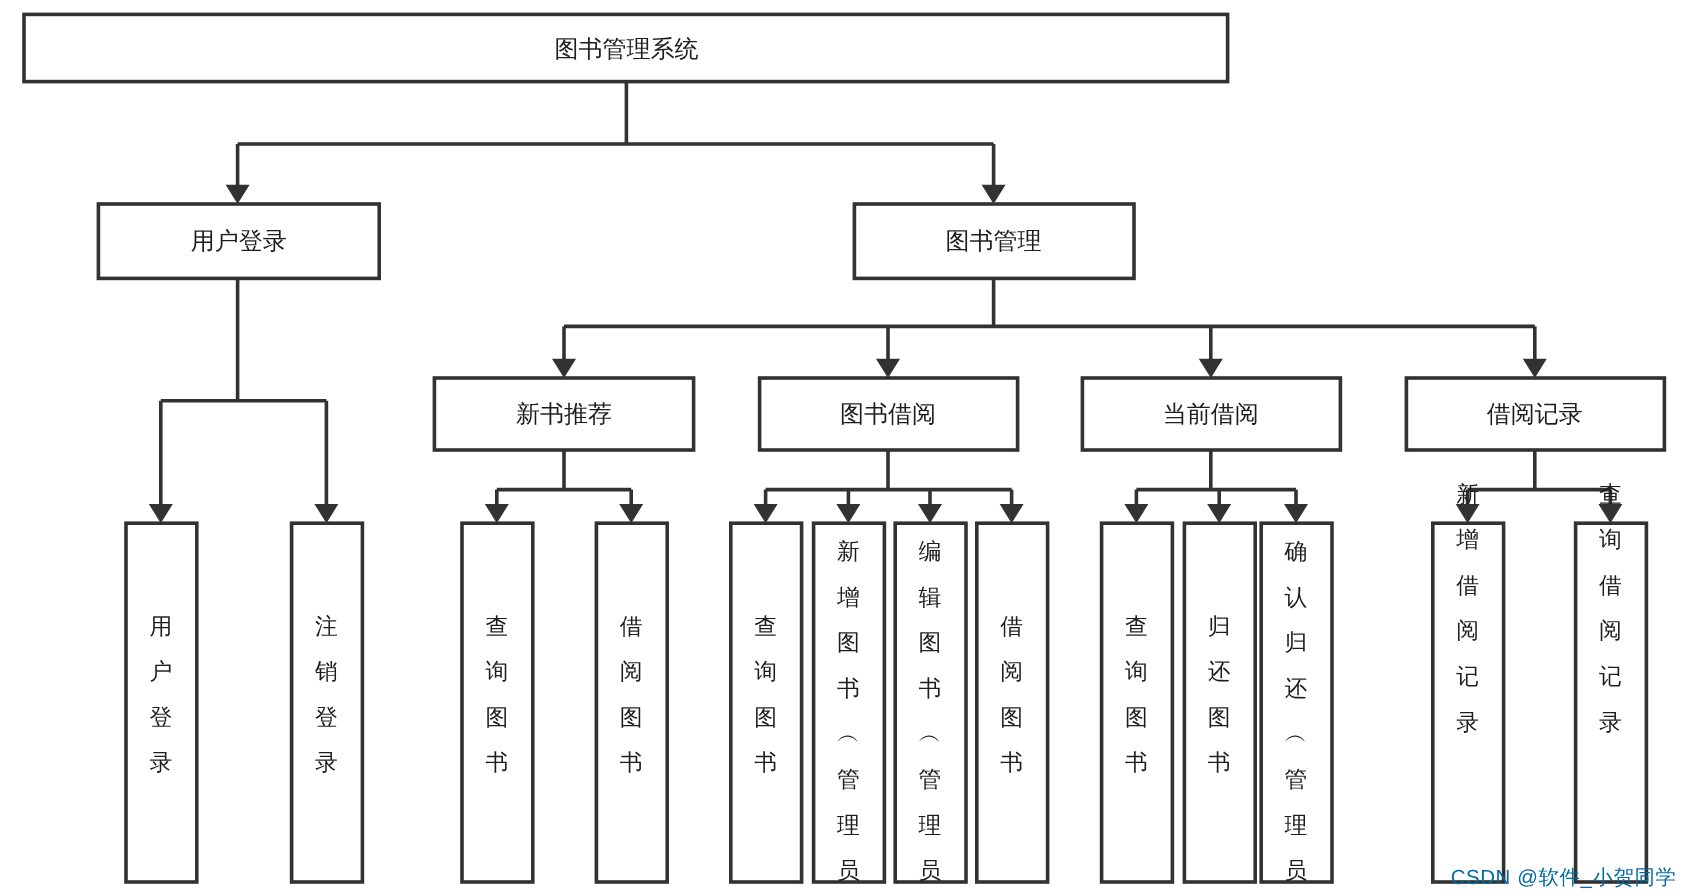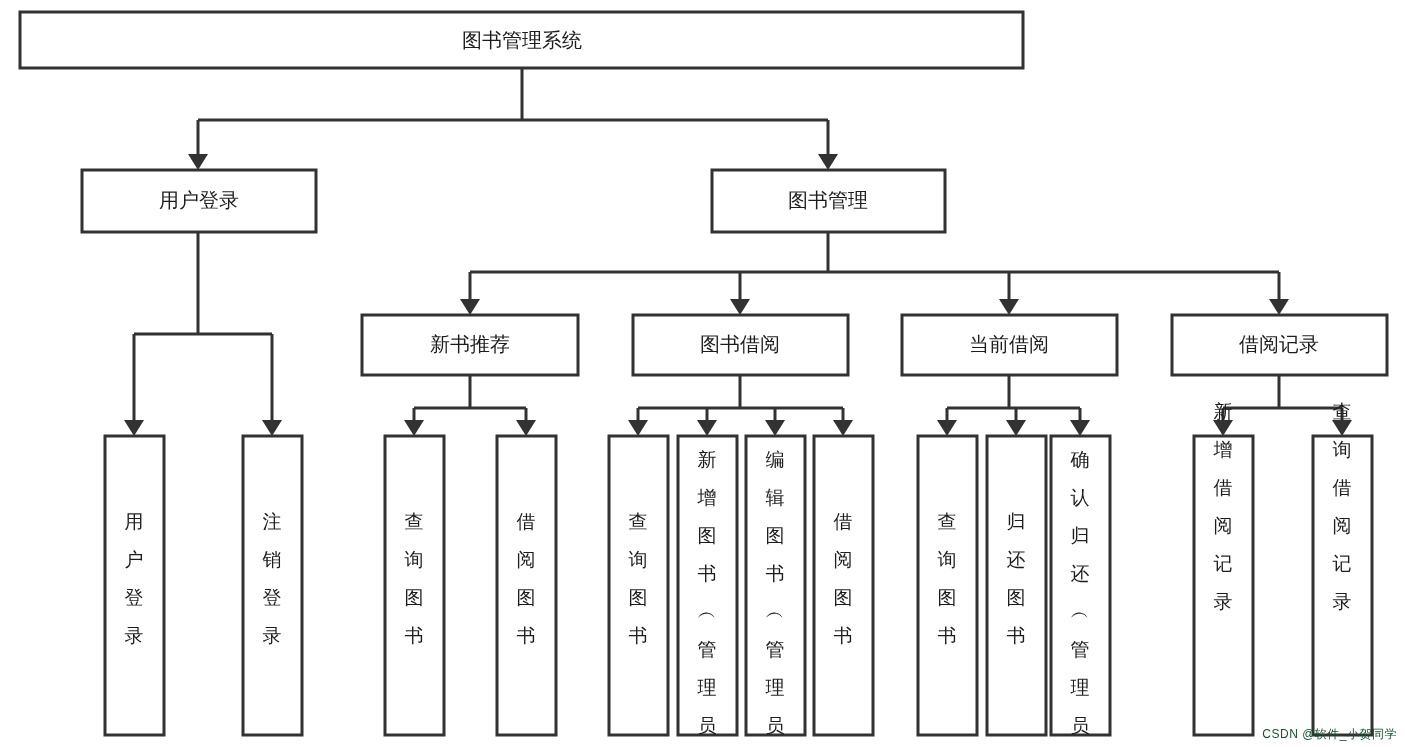--- a/index.html
+++ b/index.html
@@ -33,22 +33,22 @@
   .edge{
     stroke:#323232;
     stroke-width:3;
     fill:none;
     stroke-linecap:butt;
   }
   .arrowhead{fill:#323232;}
   .watermark{
     position:absolute;
     right:8px;bottom:4px;
-    font-size:12px;
-    color:#14532d;
+    font-size:17px;
+    color:#0369a1;
     font-family:"Liberation Sans","DejaVu Sans",sans-serif;
     letter-spacing:0.5px;
     white-space:nowrap;
     pointer-events:none;
   }
 </style>
 </head>
 <body>
 
 <svg id="diagram" viewBox="0 0 1405 747" xmlns="http://www.w3.org/2000/svg">

